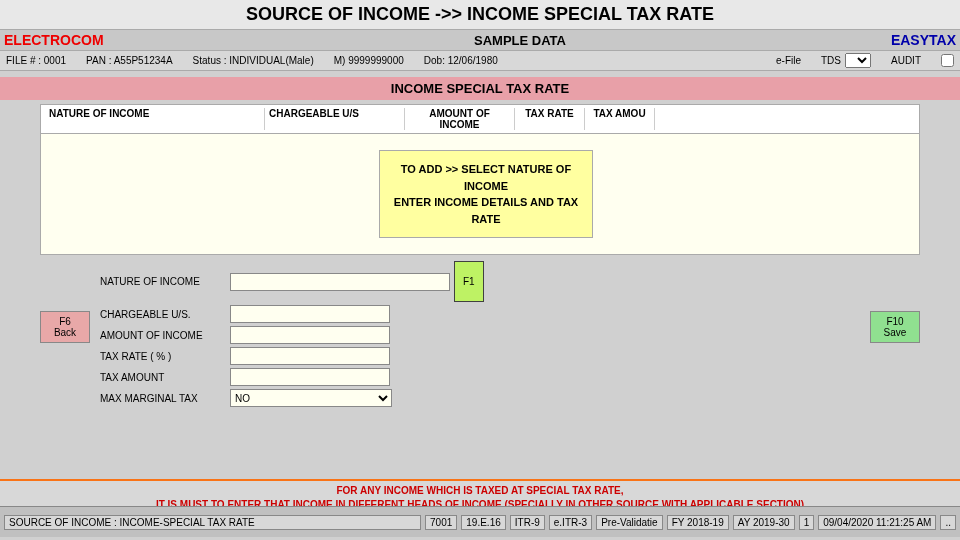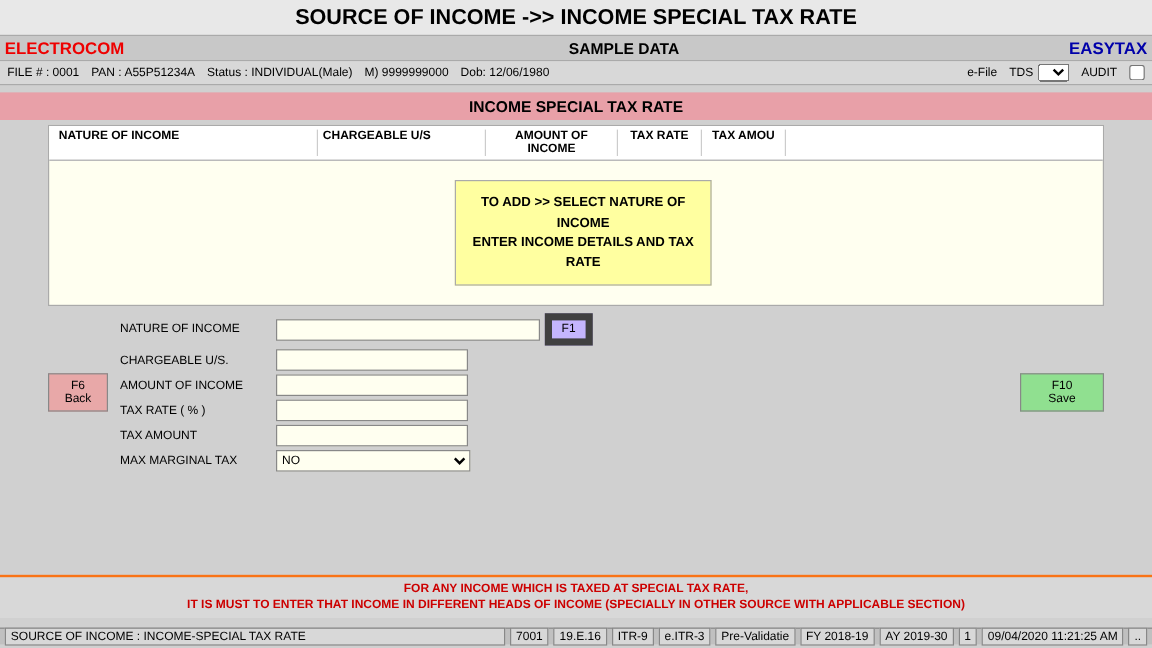--- a/index.html
+++ b/index.html
@@ -53,21 +53,21 @@
     }
 
     
     .info-row {
       display: flex;
       align-items: center;
       background: #d8d8d8;
       padding: 2px 6px;
       border-bottom: 1px solid #aaa;
       font-size: 10px;
-      gap: 10px;
+      gap: 20px;
     }
     .info-item {
       color: #000;
     }
     .info-efiling {
       margin-left: auto;
     }
     .info-tds {
       display: flex;
       align-items: center;
@@ -164,44 +164,44 @@
     .form-input-sm { width: 160px; }
     .form-input-select {
       height: 18px;
       border: 1px solid #888;
       background: #fffff0;
       font-size: 10px;
       width: 162px;
     }
 
     .f1-btn {
-      background: #c4b5fd;
-      border: 6px solid #404040;
-      padding: 2px 8px;
+      background: #bef264;
+      border: 1px solid #404040;
+      padding: 14px 8px;
       font-size: 10px;
       cursor: pointer;
       margin-left: 4px;
     }
     .f6-btn {
       background: #e8a8a8;
       border: 1px solid #888;
       padding: 4px 8px;
       font-size: 10px;
       text-align: center;
       cursor: pointer;
       width: 50px;
     }
     .f10-btn {
       background: #90e090;
       border: 1px solid #888;
       padding: 4px 8px;
       font-size: 10px;
       text-align: center;
       cursor: pointer;
-      width: 70px;
+      width: 50px;
     }
 
     
     .warning-bar {
       background: #d8d8d8;
       border-top: 2px solid #f97316;
       text-align: center;
       padding: 3px;
       font-size: 10px;
       color: #c00;
@@ -212,21 +212,21 @@
       left: 0;
       right: 0;
     }
 
     
     .status-bar {
       position: absolute;
       bottom: 0;
       left: 0;
       right: 0;
-      height: 14px;
+      height: 31px;
       background: #c0c0c0;
       border-top: 1px solid #888;
       display: flex;
       align-items: center;
       font-size: 10px;
       padding: 0 4px;
       gap: 4px;
     }
     .status-item {
       border: 1px solid #888;

